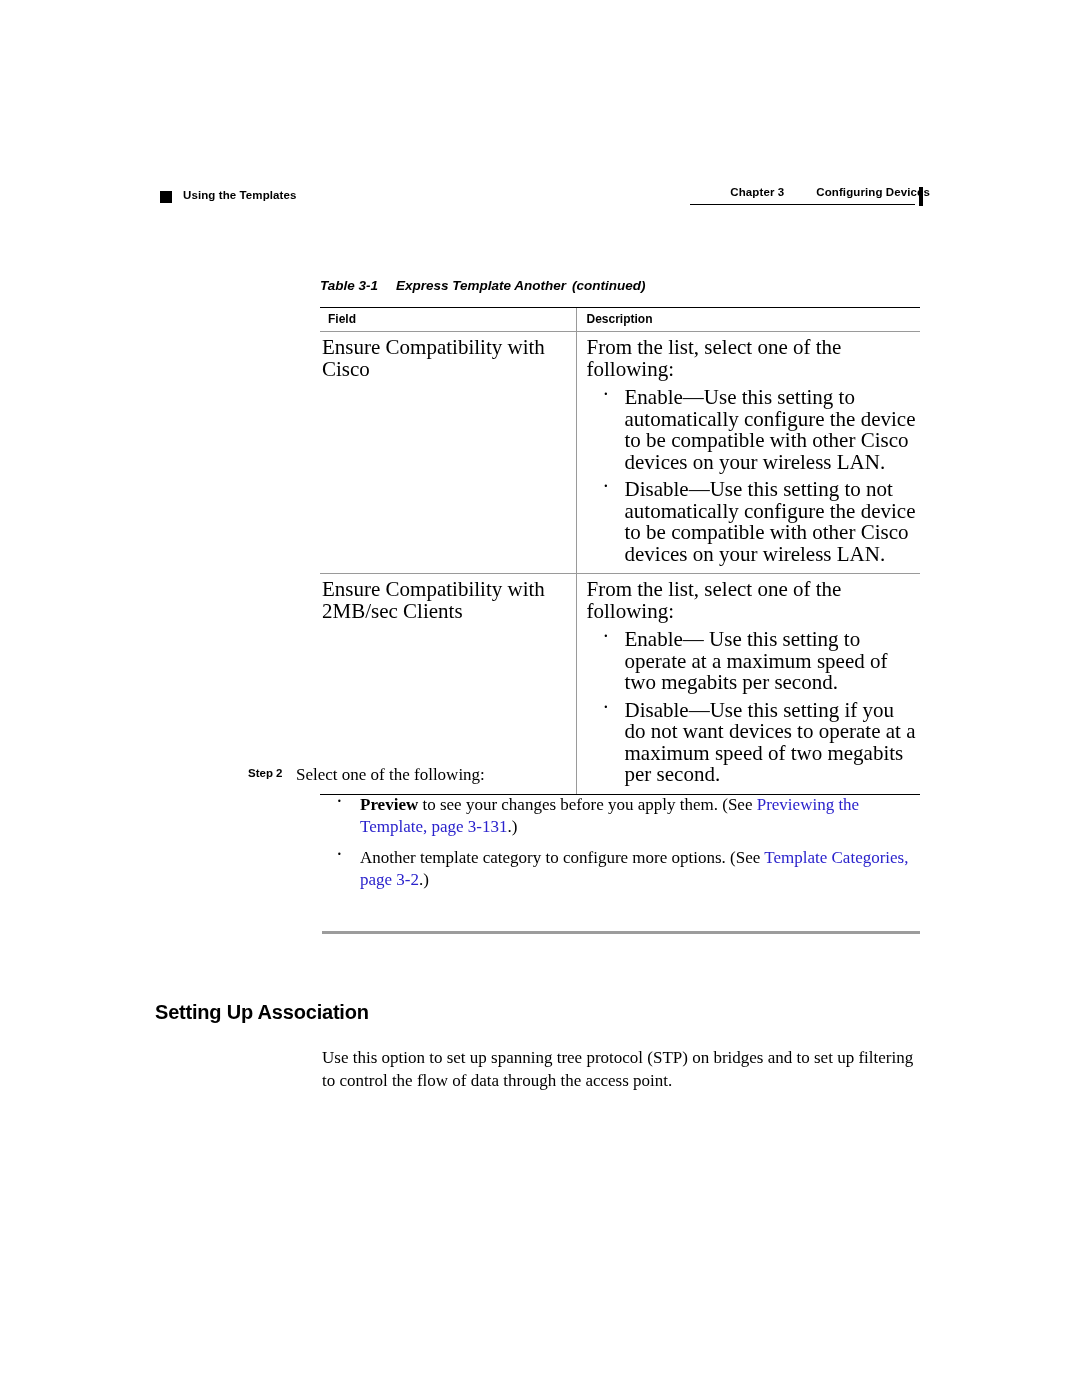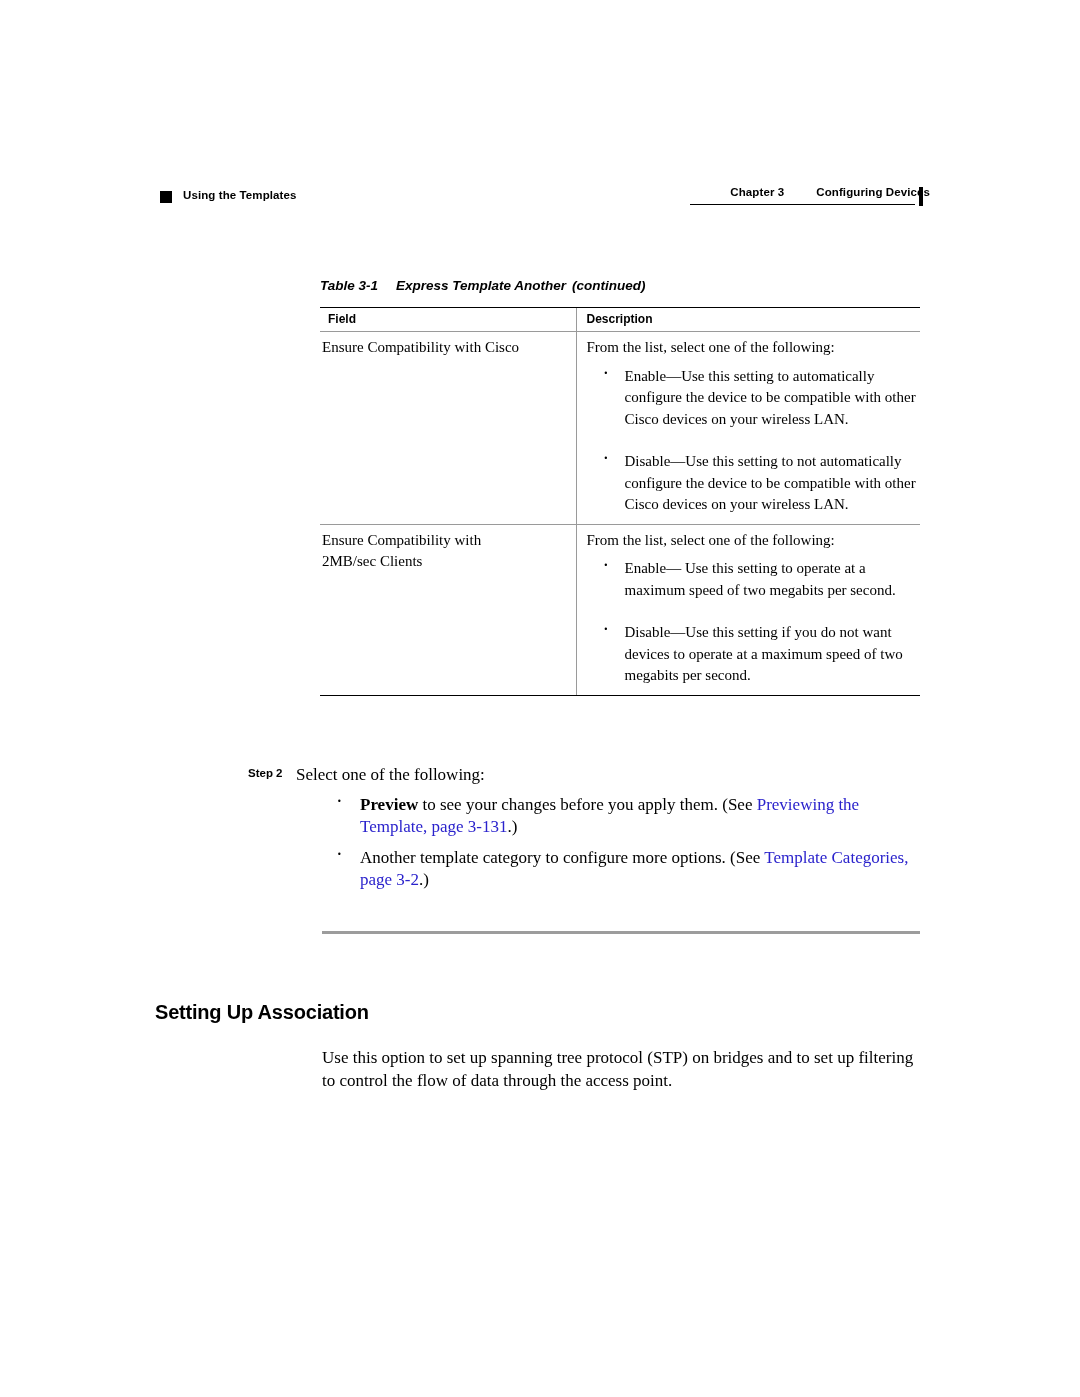--- a/index.html
+++ b/index.html
@@ -107,21 +107,21 @@
     border-top: 1.6px solid #000;
     border-bottom: 0.8px solid #9a9a9a;
     vertical-align: top;
   }
   table.tbl thead th.th2 {
     border-left: 0.8px solid #9a9a9a;
     padding-left: 10px;
   }
   table.tbl tbody td {
     font-family: "Liberation Serif", serif;
-    font-size: 15px;
+    font-size: 21px;
     line-height: 21.5px;
     vertical-align: top;
     padding: 5px 4px 8px 2px;
     border-bottom: 0.8px solid #9a9a9a;
   }
   table.tbl tbody td.cell-desc {
     border-left: 0.8px solid #9a9a9a;
     padding-left: 10px;
   }
   table.tbl tbody tr:last-child td {
@@ -130,21 +130,21 @@
   .field-line { display: block; }
   .desc-intro { margin: 0 0 3px 0; }
   ul.desc-list {
     list-style: none;
     margin: 0;
     padding: 0;
   }
   ul.desc-list > li {
     position: relative;
     padding-left: 38px;
-    margin-top: 21px;
+    margin-top: 6px;
   }
   ul.desc-list > li:first-child { margin-top: 7px; }
   ul.desc-list > li::before {
     content: "\00B7";
     position: absolute;
     left: 16px;
     top: -3px;
     font-size: 20px;
     line-height: 21.5px;
   }

